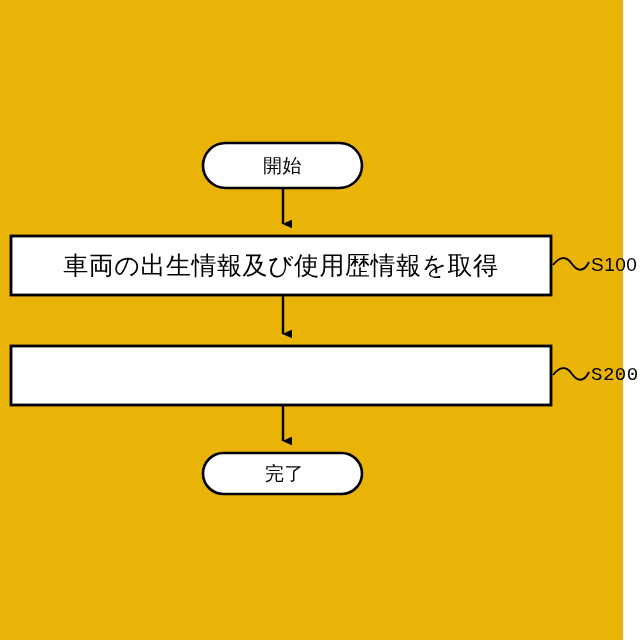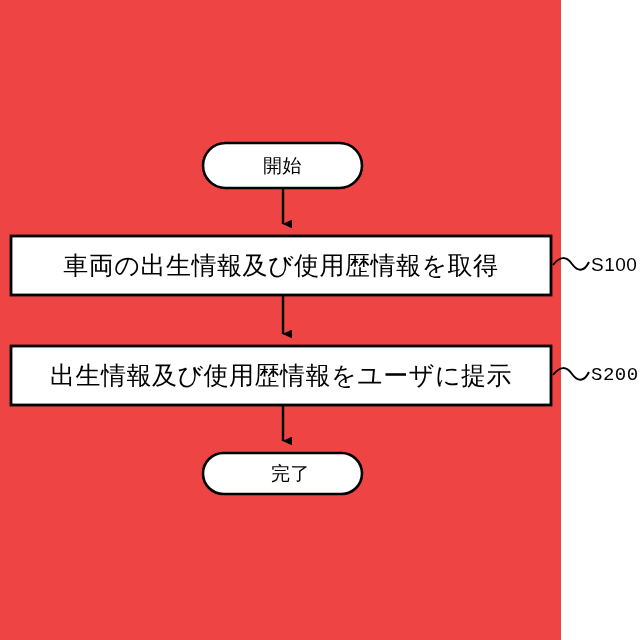--- a/index.html
+++ b/index.html
@@ -9,23 +9,23 @@
     background: #ffffff;
   }
   body {
     width: 640px;
     height: 640px;
     overflow: hidden;
     font-family: "Liberation Sans", "DejaVu Sans", sans-serif;
   }
   #canvas {
     position: relative;
-    width: 561px;
+    width: 623px;
     height: 640px;
-    background: #ef4444;
+    background: #eab308;
   }
   #figure-svg {
     position: absolute;
     left: 0;
     top: 0;
     width: 640px;
     height: 640px;
     display: block;
   }
   
@@ -51,21 +51,21 @@
     white-space: nowrap;
     letter-spacing: 0.5px;
   }
   
   #start-label  { left: 202px; top: 142px; width: 161px; height: 47px; }
   
   #proc1-label  { left: 10px;  top: 235px; width: 542px; height: 61px; }
   
   #proc2-label  { left: 10px;  top: 345px; width: 542px; height: 61px; }
   
-  #end-label    { left: 210px; top: 452px; width: 161px; height: 43px; }
+  #end-label    { left: 204px; top: 452px; width: 161px; height: 43px; }
   
   #ref-s100     { left: 591px; top: 254px; }
   #ref-s200     { left: 591px; top: 364px; font-family: Liberation Mono, monospace; }
 </style>
 </head>
 <body>
 
 <div id="canvas">
 
   <svg id="figure-svg" viewBox="0 0 640 640" xmlns="http://www.w3.org/2000/svg">
@@ -91,21 +91,20 @@
 
     <line x1="283" y1="406" x2="283" y2="441" stroke="#000000" stroke-width="2.4" marker-end="url(#arrowhead)"></line>
 
     <rect x="203" y="453" width="159" height="41" rx="20.5" ry="20.5" fill="#ffffff" stroke="#000000" stroke-width="2.6"></rect>
   </svg>
 
   <div class="node-label terminator-label" id="start-label">開始</div>
 
   <div class="node-label process-label" id="proc1-label">車両の出生情報及び使用歴情報を取得</div>
 
-  <div class="node-label process-label" id="proc2-label">出生情報及び使用歴情報をユーザに提示</div>
 
   <div class="node-label terminator-label" id="end-label">完了</div>
 
   <div class="step-ref" id="ref-s100">S100</div>
 
   <div class="step-ref" id="ref-s200">S200</div>
 
 </div>
 
 </body></html>

